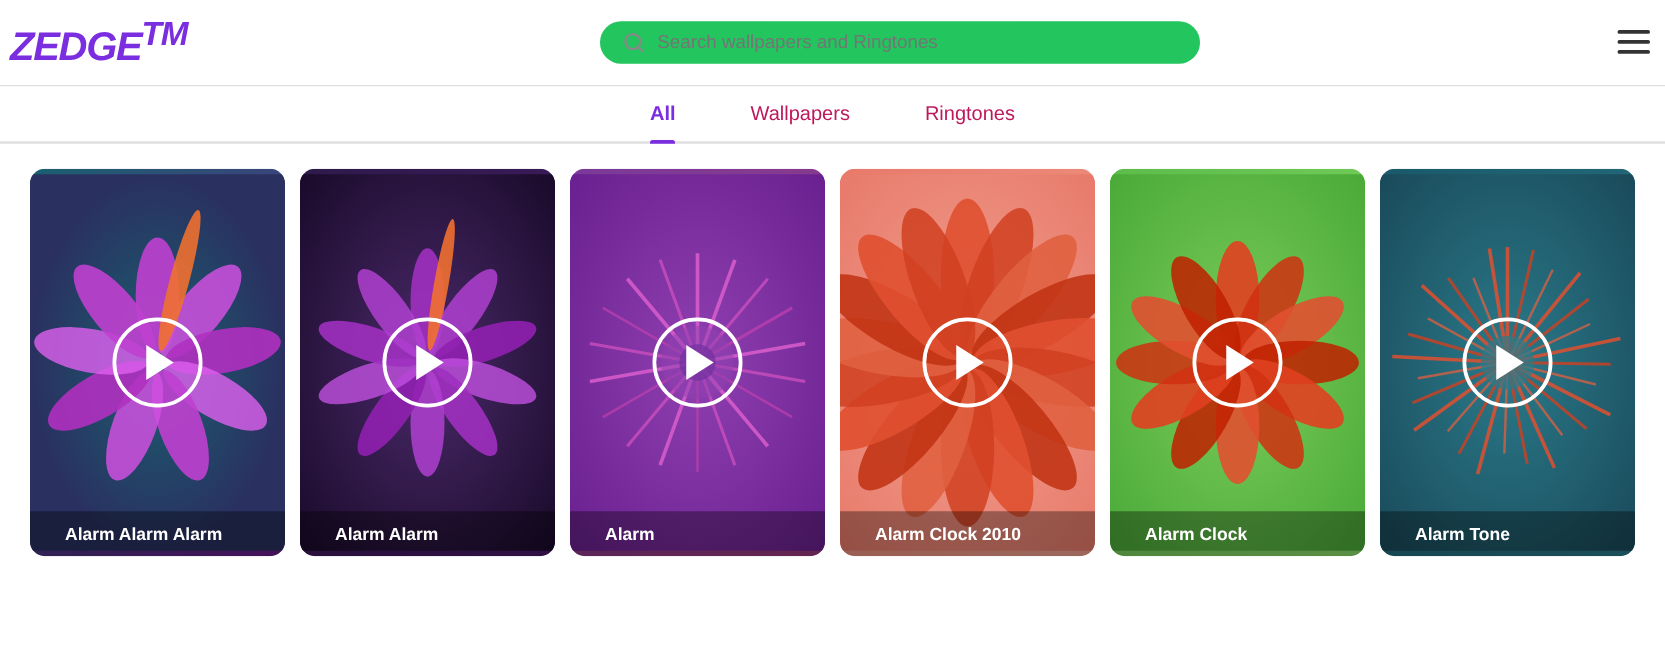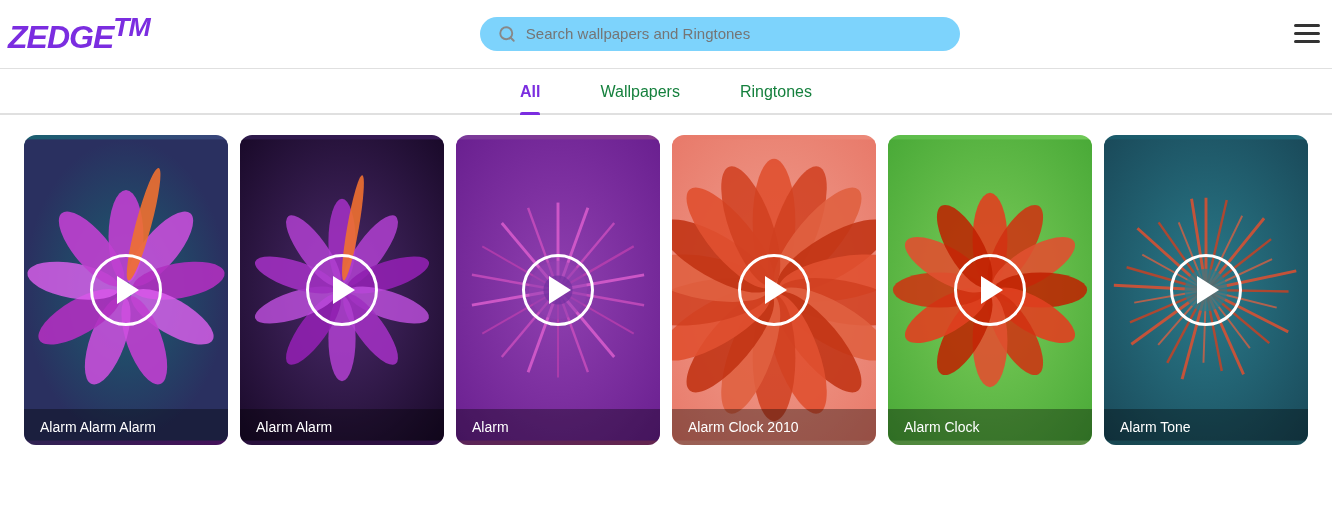--- a/index.html
+++ b/index.html
@@ -17,21 +17,21 @@
     .logo {
       font-size: 32px;
       font-weight: 900;
       color: #7b2de0;
       letter-spacing: -1px;
       font-style: italic;
     }
     .search-bar {
       display: flex;
       align-items: center;
-      background: #7dd3fc;
+      background: #22c55e;
       border-radius: 24px;
       padding: 8px 18px;
       width: 480px;
       gap: 10px;
     }
     .search-bar input {
       border: none;
       background: transparent;
       outline: none;
       font-size: 15px;
@@ -61,21 +61,21 @@
     .nav-tabs {
       display: flex;
       justify-content: center;
       gap: 60px;
       padding: 14px 0 0 0;
       border-bottom: 2px solid #e0e0e0;
       text-align: right;
     }
     .nav-tab {
       font-size: 16px;
-      color: #15803d;
+      color: #be185d;
       padding-bottom: 12px;
       cursor: pointer;
       font-weight: 500;
       position: relative;
       text-decoration: none;
     }
     .nav-tab.active {
       color: #7b2de0;
       font-weight: 700;
     }
@@ -146,23 +146,23 @@
       border-left: 22px solid #fff;
       margin-left: 4px;
     }
     .card-label {
       position: absolute;
       bottom: 0;
       left: 0;
       right: 0;
       background: rgba(0,0,0,0.35);
       color: #fff;
-      padding: 10px 16px;
+      padding: 10px 28px;
       font-size: 14px;
-      font-weight: 400;
+      font-weight: 700;
     }
 
     
     .card-1 { background: linear-gradient(135deg, #1a6070 0%, #6a1a8a 100%); }
     .card-2 { background: linear-gradient(135deg, #2d1a4a 0%, #4a1a6a 100%); }
     .card-3 { background: linear-gradient(135deg, #7a3a9a 0%, #9a3a7a 100%); }
     .card-4 { background: linear-gradient(135deg, #e87a6a 0%, #f0a090 100%); }
     .card-5 { background: linear-gradient(135deg, #5cbc4a 0%, #8cdc6a 100%); }
     .card-6 { background: linear-gradient(135deg, #1a5a6a 0%, #2a7a8a 100%); }
 

